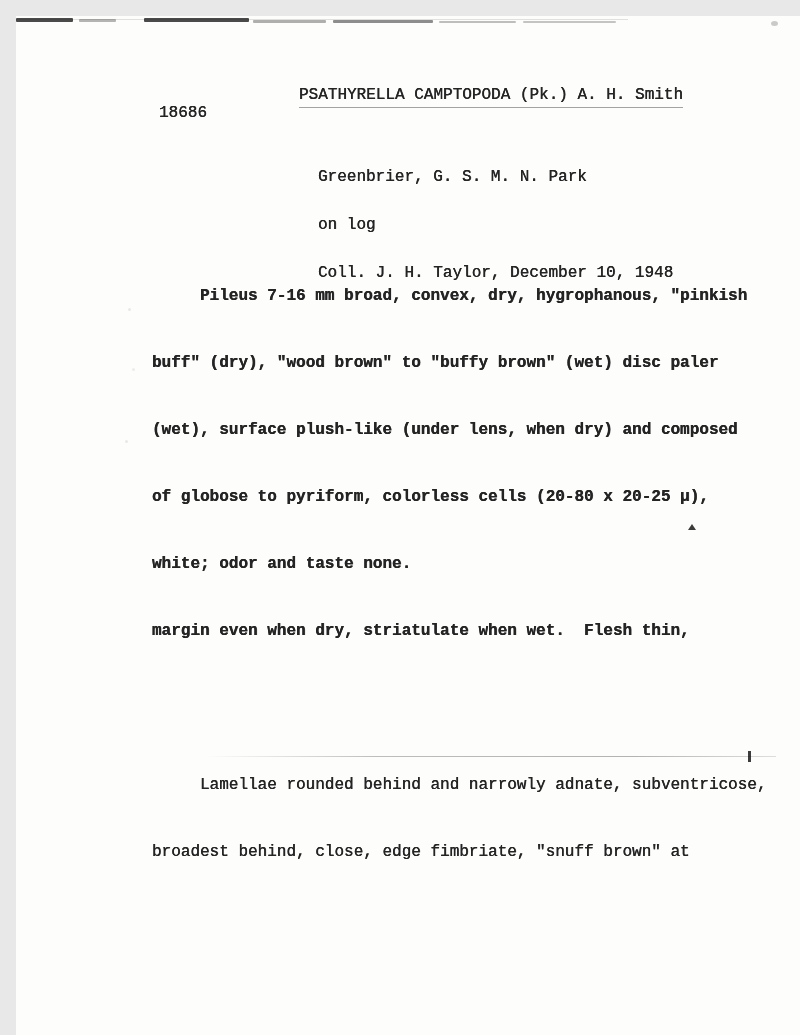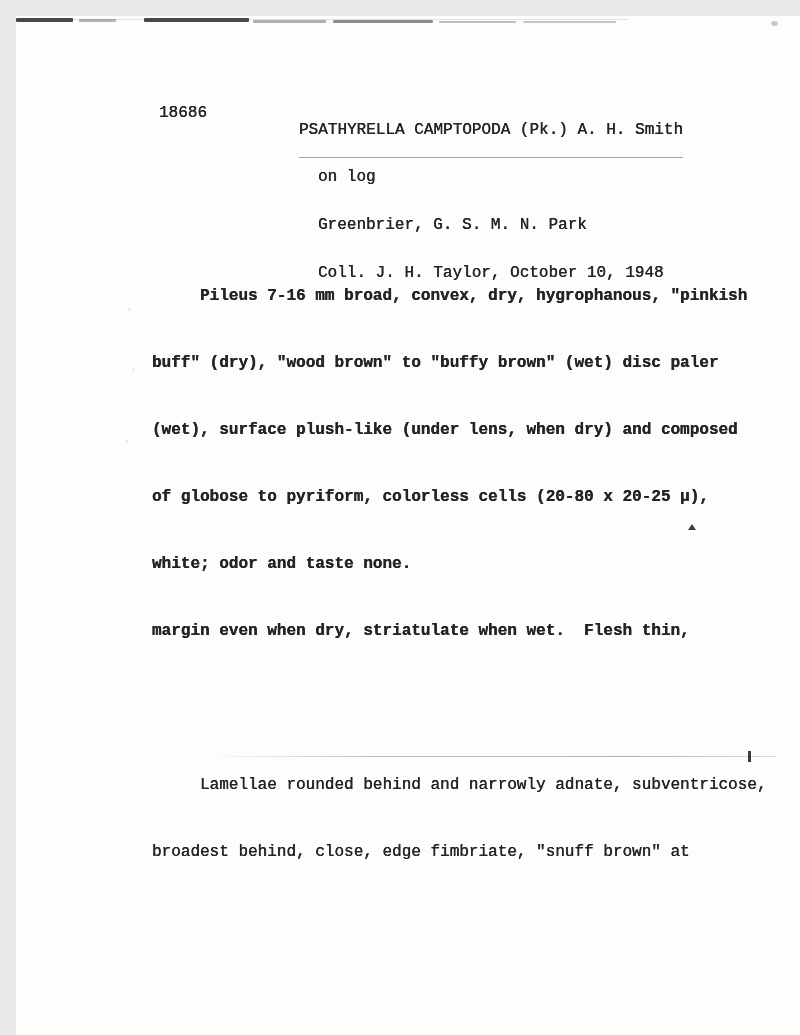--- a/index.html
+++ b/index.html
@@ -13,23 +13,23 @@
     color:#222;
   }
   .tw{ 
     font-size:16px;
     color:#242424;
     text-shadow:0 0 .6px rgba(30,30,30,.9), .4px 0 0 rgba(34,34,34,.45);
     white-space:pre;
   }
   .accession{position:absolute;left:143px;top:89px;line-height:17px;}
   .title{
-    position:absolute;left:283px;top:106px;line-height:17px;
+    position:absolute;left:283px;top:71px;line-height:17px;
     border-bottom:1px solid rgba(90,90,90,.55);
-    padding-bottom:18px;
+    padding-bottom:3px;
   }
   .collection{position:absolute;left:302px;top:121px;line-height:16px;}
   .body-text{position:absolute;left:136px;top:193px;width:640px;}
   .tline{line-height:31px;}
   .indent{padding-left:48px;}
   .para-1{margin-bottom:15px;font-weight:bold;}
   .para-2{margin-bottom:19px;}
   .para-3{margin-bottom:20px;}
 
   
@@ -70,23 +70,23 @@
   <div class="seg" style="left:507px;top:5px;width:93px;height:2px;opacity:.25;"></div>
   <div class="speck" style="left:755px;top:5px;width:7px;height:5px;opacity:.3;"></div>
   <div class="speck" style="left:112px;top:292px;width:3px;height:3px;opacity:.12;"></div>
   <div class="speck" style="left:116px;top:352px;width:3px;height:3px;opacity:.1;"></div>
   <div class="speck" style="left:109px;top:424px;width:3px;height:3px;opacity:.12;"></div>
 
   <span class="tw accession">18686</span>
   <span class="tw title">PSATHYRELLA CAMPTOPODA (Pk.) A. H. Smith</span>
 
   <div class="tw collection">
+    <div>Greenbrier, G. S. M. N. Park</div>
     <div>on log</div>
-    <div>Greenbrier, G. S. M. N. Park</div>
-    <div>Coll. J. H. Taylor, October 10, 1948</div>
+    <div>Coll. J. H. Taylor, December 10, 1948</div>
   </div>
 
   <div class="tw body-text">
     <div class="para-1">
       <div class="tline indent">Pileus 7-16 mm broad, convex, dry, hygrophanous, "pinkish</div>
       <div class="tline">buff" (dry), "wood brown" to "buffy brown" (wet) disc paler</div>
       <div class="tline">(wet), surface plush-like (under lens, when dry) and composed</div>
       <div class="tline">of globose to pyriform, colorless cells (20-80 x 20-25 μ),</div>
       <div class="tline">white; odor and taste none.</div>
       <div class="tline">margin even when dry, striatulate when wet.  Flesh thin,</div>

